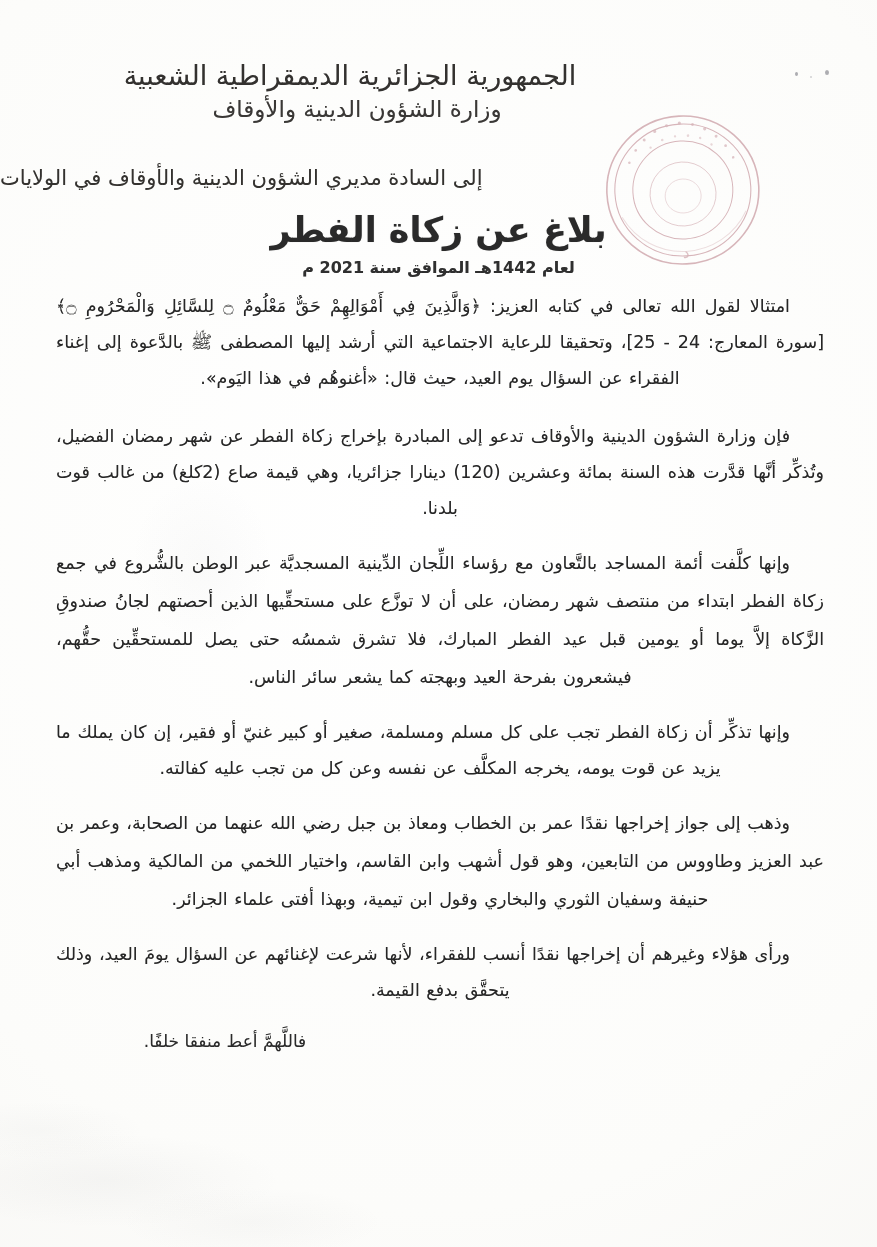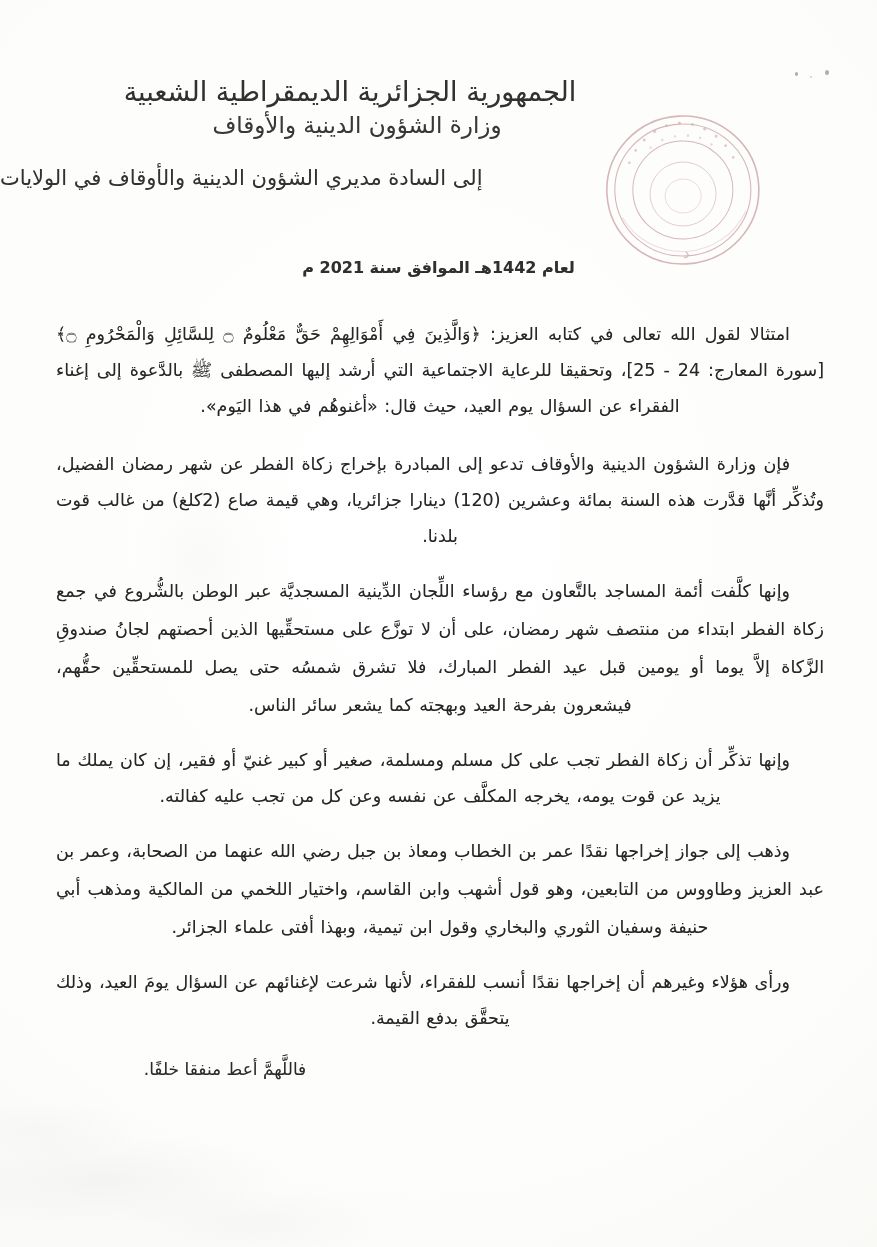--- a/index.html
+++ b/index.html
@@ -48,21 +48,21 @@
     position: absolute;
     background: #6b6b74;
     border-radius: 50%;
     opacity: .55;
     pointer-events: none;
   }
 
   
   .header {
     position: absolute;
-    top: 76px;
+    top: 60px;
     left: 0;
     width: 700px;
     text-align: center;
     color: #2c2c2c;
   }
   .org-line-1 {
     font-family: "DejaVu Sans", sans-serif;
     font-size: 27px;
     line-height: 1.18;
     letter-spacing: -0.2px;
@@ -124,21 +124,21 @@
     pointer-events: none;
     opacity: 0.52;
     transform: rotate(-3deg);
   }
   .stamp svg { display: block; width: 100%; height: 100%; }
 
   
   .body-text {
     position: absolute;
     left: 56px;
-    top: 316px;
+    top: 288px;
     width: 768px;
     color: #2b2b2b;
   }
   .para {
     font-family: "DejaVu Sans", sans-serif;
     font-size: 17.5px;
     line-height: 36px;
     text-align: justify;
     text-align-last: center;
     text-indent: 34px;
@@ -208,20 +208,21 @@
     </svg>
   </div>
 
   <div class="header">
     <div class="org-line-1">الجمهورية الجزائرية الديمقراطية الشعبية</div>
     <div class="org-line-2">وزارة الشؤون الدينية والأوقاف</div>
   </div>
 
   <div class="addressee">إلى السادة مديري الشؤون الدينية والأوقاف في الولايات</div>
 
+  <div class="doc-title">بلاغ عن زكاة الفطر</div>
 
   <div class="doc-subtitle">لعام 1442هـ الموافق سنة 2021 م</div>
 
   <div class="body-text">
     <p class="para first">امتثالا لقول الله تعالى في كتابه العزيز: ﴿وَالَّذِينَ فِي أَمْوَالِهِمْ حَقٌّ مَعْلُومٌ ۝ لِلسَّائِلِ وَالْمَحْرُومِ ۝﴾ [سورة المعارج: 24 - 25]، وتحقيقا للرعاية الاجتماعية التي أرشد إليها المصطفى ﷺ بالدَّعوة إلى إغناء الفقراء عن السؤال يوم العيد، حيث قال: «أغنوهُم في هذا اليَوم».</p>
     <p class="para">فإن وزارة الشؤون الدينية والأوقاف تدعو إلى المبادرة بإخراج زكاة الفطر عن شهر رمضان الفضيل، وتُذكِّر أنَّها قدَّرت هذه السنة بمائة وعشرين (120) دينارا جزائريا، وهي قيمة صاع (2كلغ) من غالب قوت بلدنا.</p>
     <p class="para tight">وإنها كلَّفت أئمة المساجد بالتَّعاون مع رؤساء اللِّجان الدِّينية المسجديَّة عبر الوطن بالشُّروع في جمع زكاة الفطر ابتداء من منتصف شهر رمضان، على أن لا توزَّع على مستحقِّيها الذين أحصتهم لجانُ صندوقِ الزَّكاة إلاَّ يوما أو يومين قبل عيد الفطر المبارك، فلا تشرق شمسُه حتى يصل للمستحقِّين حقُّهم، فيشعرون بفرحة العيد وبهجته كما يشعر سائر الناس.</p>
     <p class="para">وإنها تذكِّر أن زكاة الفطر تجب على كل مسلم ومسلمة، صغير أو كبير غنيّ أو فقير، إن كان يملك ما يزيد عن قوت يومه، يخرجه المكلَّف عن نفسه وعن كل من تجب عليه كفالته.</p>
     <p class="para tight">وذهب إلى جواز إخراجها نقدًا عمر بن الخطاب ومعاذ بن جبل رضي الله عنهما من الصحابة، وعمر بن عبد العزيز وطاووس من التابعين، وهو قول أشهب وابن القاسم، واختيار اللخمي من المالكية ومذهب أبي حنيفة وسفيان الثوري والبخاري وقول ابن تيمية، وبهذا أفتى علماء الجزائر.</p>
     <p class="para">ورأى هؤلاء وغيرهم أن إخراجها نقدًا أنسب للفقراء، لأنها شرعت لإغنائهم عن السؤال يومَ العيد، وذلك يتحقَّق بدفع القيمة.</p>

